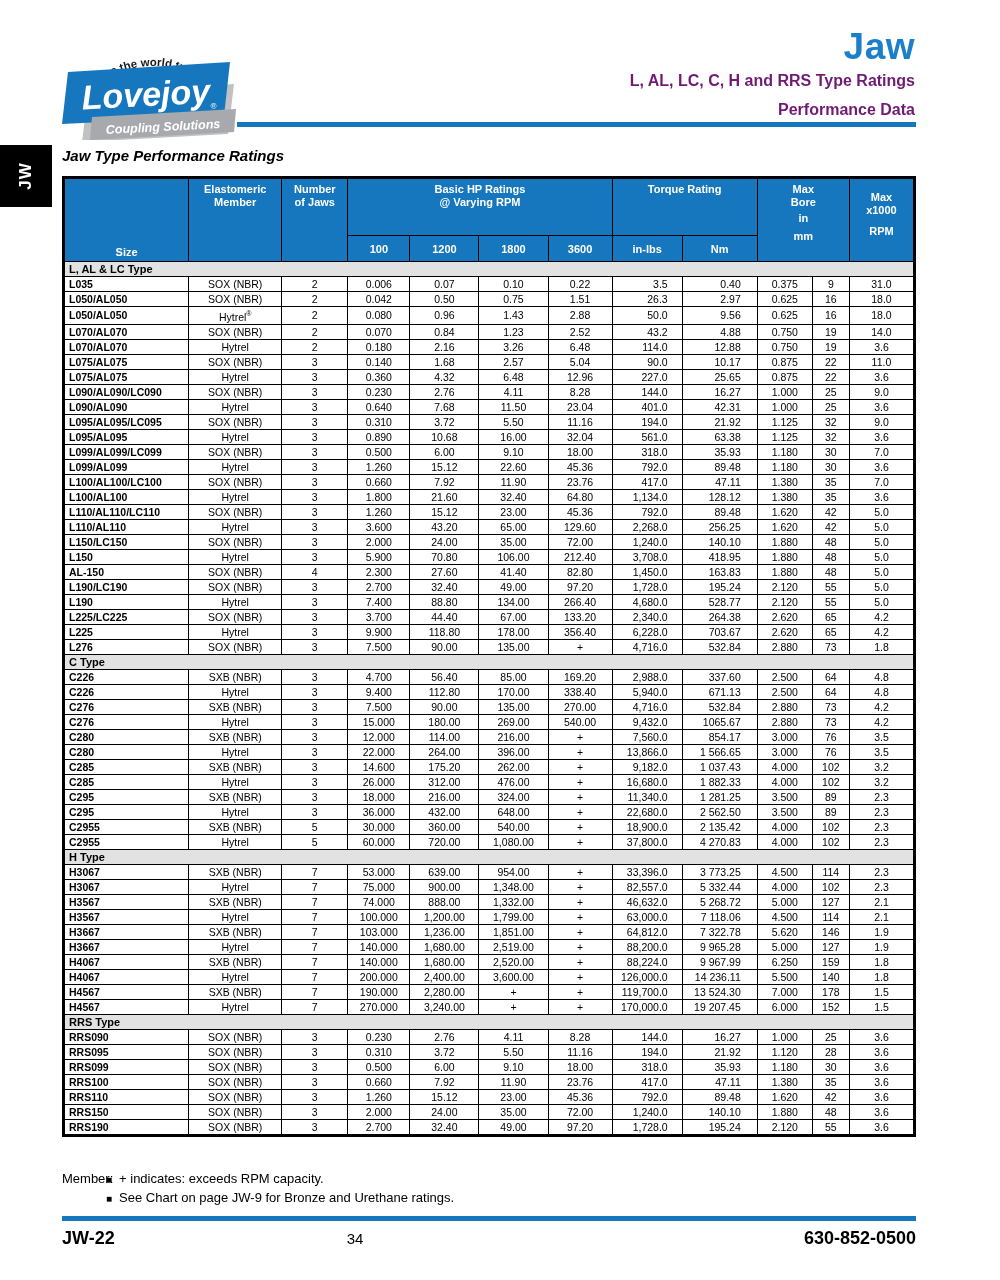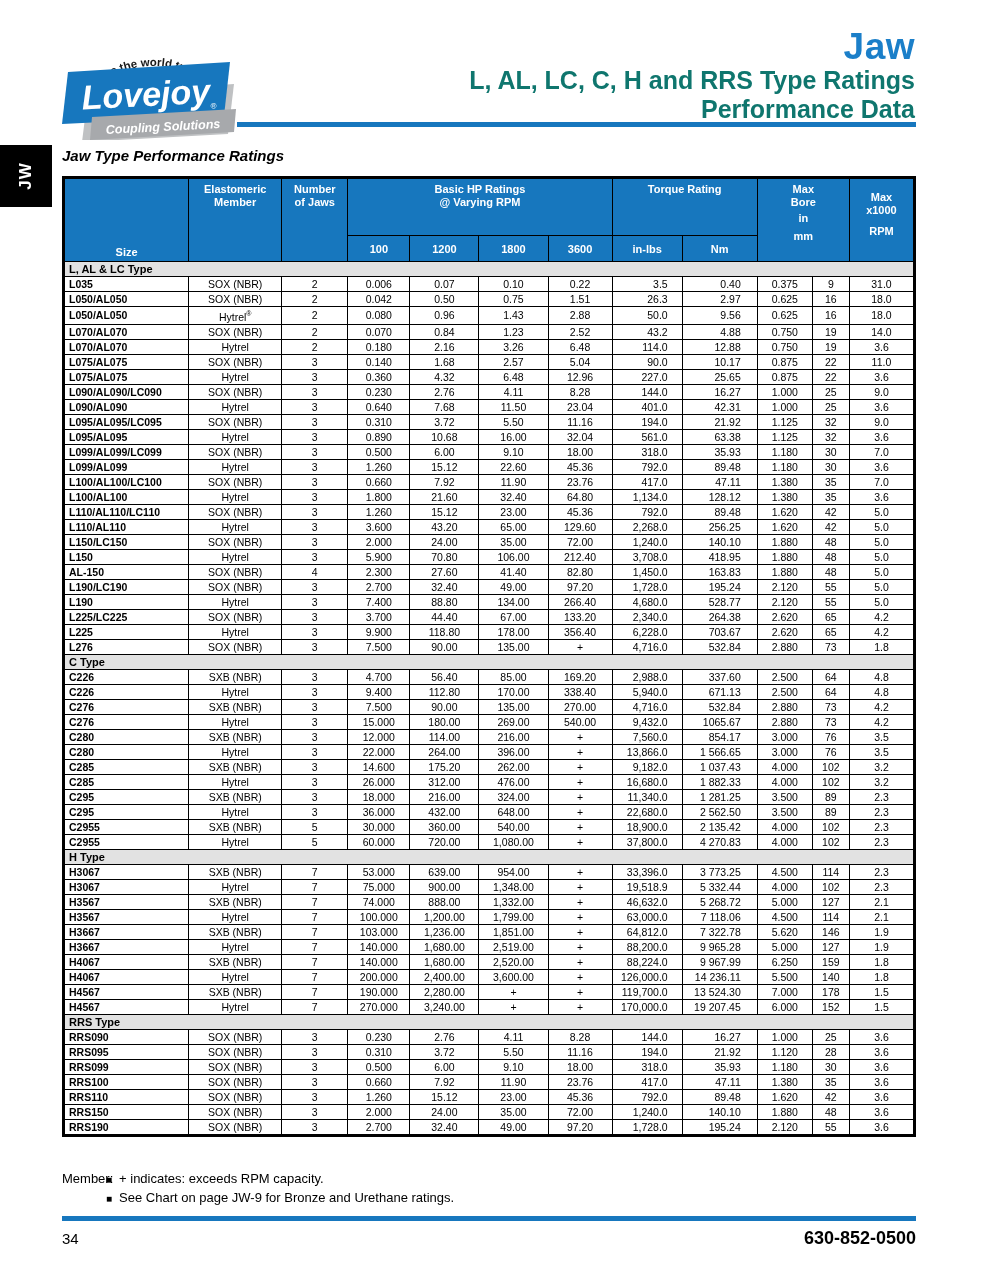--- a/index.html
+++ b/index.html
@@ -5,21 +5,21 @@
   * { margin:0; padding:0; box-sizing:border-box; }
   html,body { width:1000px; height:1280px; background:#fdfdfd; font-family:"Liberation Sans", sans-serif; }
   #page { position:relative; width:1000px; height:1280px; background:#ffffff; overflow:hidden; }
 
   
   #logo { position:absolute; left:58px; top:22px; width:190px; height:118px; }
 
   
   #title-block { position:absolute; right:85px; top:28px; text-align:right; }
   #product-title { font-size:37px; font-weight:bold; color:#1b7fc9; line-height:38px; letter-spacing:0.5px; }
-  .title-line { font-size:25px; font-weight:bold; color:#0f766e; line-height:29px; }
+  .title-line { font-size:16px; font-weight:bold; color:#701a75; line-height:29px; }
   #header-rule { position:absolute; left:237px; top:122px; width:679px; height:5px; background:#1777be; }
 
   
   #jw-tab { position:absolute; left:0; top:145px; width:52px; height:62px; background:#000; display:flex; align-items:center; justify-content:center; }
   #jw-tab span { color:#fff; font-weight:bold; font-size:17px; transform:rotate(-90deg); letter-spacing:1px; }
 
   
   #table-title { position:absolute; left:62px; top:147px; font-size:15px; font-weight:bold; font-style:italic; color:#000; }
 
   
@@ -704,21 +704,21 @@
           <td class="c11">2.3</td>
         </tr>
         <tr>
           <td class="c0">H3067</td>
           <td class="c1">Hytrel</td>
           <td class="c2 gb">7</td>
           <td class="c3">75.000</td>
           <td class="c4">900.00</td>
           <td class="c5">1,348.00</td>
           <td class="c6 gb">+</td>
-          <td class="c7">19,518.9</td>
+          <td class="c7">82,557.0</td>
           <td class="c8 gb">5 332.44</td>
           <td class="c9">4.000</td>
           <td class="c10 gb">102</td>
           <td class="c11">2.3</td>
         </tr>
         <tr>
           <td class="c0">H3567</td>
           <td class="c1">SXB (NBR)</td>
           <td class="c2 gb">7</td>
           <td class="c3">74.000</td>
@@ -942,17 +942,18 @@
       </div>
       <div class="note-line">
         <span class="bullet">■</span>
         <span>See Chart on page JW-9 for Bronze and Urethane ratings.</span>
       </div>
     </div>
   </div>
 
   <div id="footer-rule"></div>
   <div id="footer">
+    <div class="page-code">JW-22</div>
     <div class="page-number">34</div>
     <div class="phone">630-852-0500</div>
   </div>
 
 </div>
 
 </body></html>

